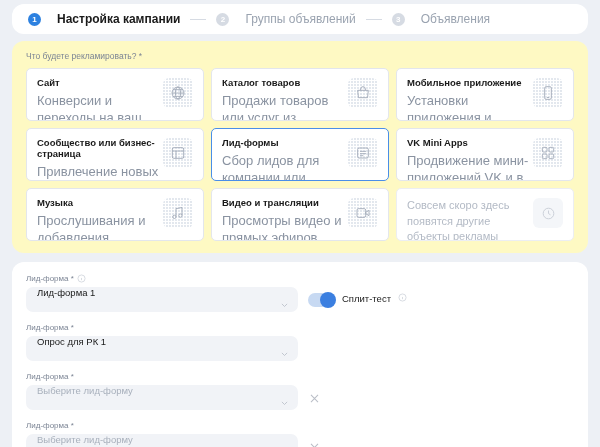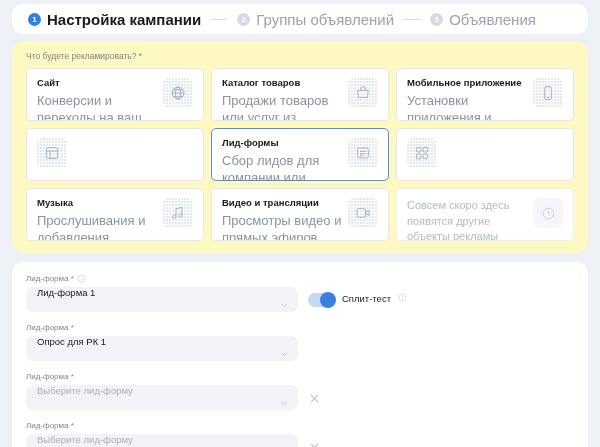--- a/index.html
+++ b/index.html
@@ -44,22 +44,23 @@
     align-items: center;
     justify-content: center;
     font-size: 8px;
     font-weight: bold;
     color: #ffffff;
     flex: none;
   }
   .step-circle.active { background: #2d81e0; }
   .step-circle.inactive { background: #d6dbe3; color: #ffffff; }
   .step-label {
-    font-size: 15px;
+    font-size: 12px;
     white-space: nowrap;
+    margin-left: 10px;
   }
   .step.active .step-label { color: #1a1a1a; font-weight: bold; }
   .step.inactive .step-label { color: #9aa3b0; }
   .step-sep {
     width: 16px;
     height: 1px;
     background: #d6dbe3;
     margin: 0 10px;
     flex: none;
   }
@@ -295,20 +296,24 @@
         </div>
         <div class="card-icon">
           <svg width="16" height="16" viewBox="0 0 24 24" fill="none" stroke="#9fa8b6" stroke-width="1.4">
             <rect x="7" y="2.5" width="10" height="19" rx="2.2"></rect>
               <path d="M10.5 18.7h3"></path>
           </svg>
         </div>
       </div>
 
       <div class="card">
+        <div class="card-text">
+          <div class="card-title">Сообщество или бизнес-страница</div>
+          <div class="card-desc">Привлечение новых клиентов и подписчиков</div>
+        </div>
         <div class="card-icon">
           <svg width="16" height="16" viewBox="0 0 24 24" fill="none" stroke="#9fa8b6" stroke-width="1.4">
             <rect x="3.5" y="4" width="17" height="16" rx="2"></rect>
               <path d="M3.5 9h17M9 9v11"></path>
           </svg>
         </div>
       </div>
 
       <div class="card selected">
         <div class="card-text">
@@ -317,20 +322,24 @@
         </div>
         <div class="card-icon">
           <svg width="16" height="16" viewBox="0 0 24 24" fill="none" stroke="#9fa8b6" stroke-width="1.4">
             <rect x="4" y="4.5" width="16" height="15" rx="2"></rect>
             <path d="M7.5 9.5h9M7.5 13h9M7.5 16h5"></path>
           </svg>
         </div>
       </div>
 
       <div class="card">
+        <div class="card-text">
+          <div class="card-title">VK Mini Apps</div>
+          <div class="card-desc">Продвижение мини-приложений VK и в OK</div>
+        </div>
         <div class="card-icon">
           <svg width="16" height="16" viewBox="0 0 24 24" fill="none" stroke="#9fa8b6" stroke-width="1.4">
             <rect x="3.5" y="3.5" width="7" height="7" rx="1.4"></rect>
             <rect x="13.5" y="3.5" width="7" height="7" rx="1.4"></rect>
             <rect x="3.5" y="13.5" width="7" height="7" rx="1.4"></rect>
             <rect x="13.5" y="13.5" width="7" height="7" rx="1.4"></rect>
           </svg>
         </div>
       </div>
 

